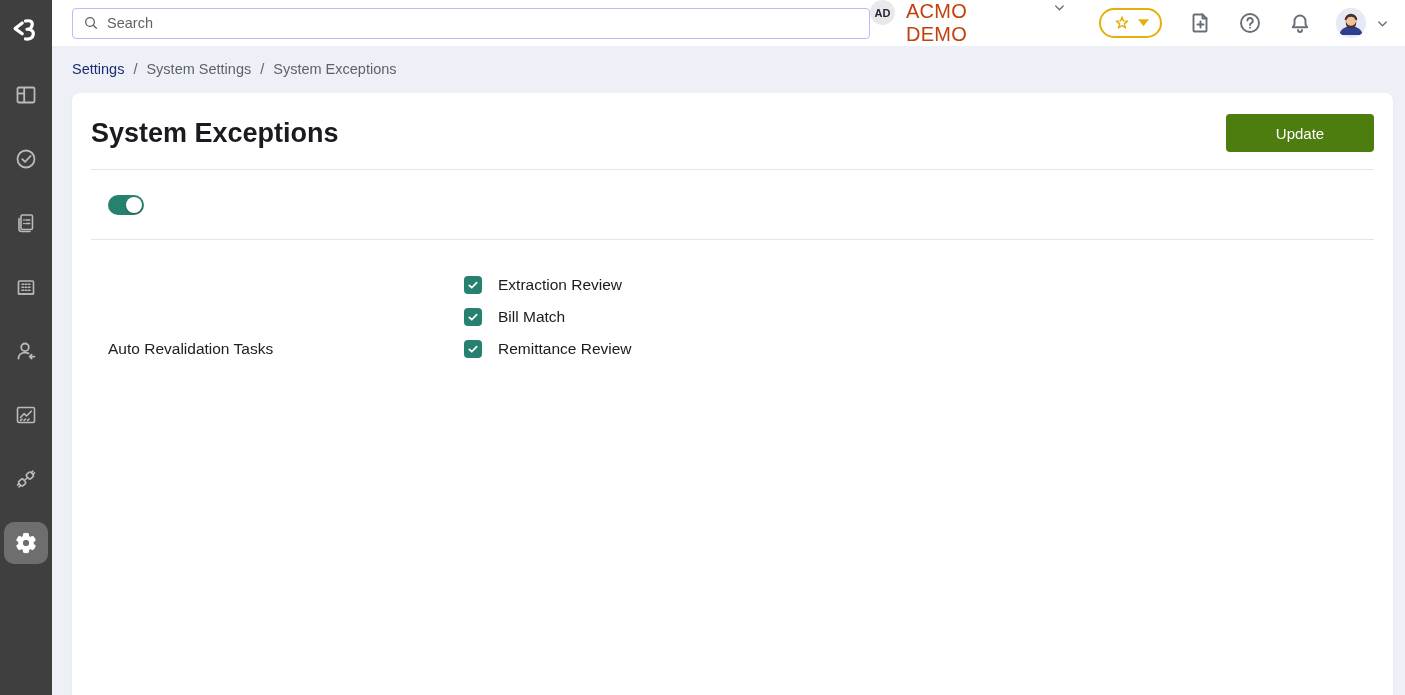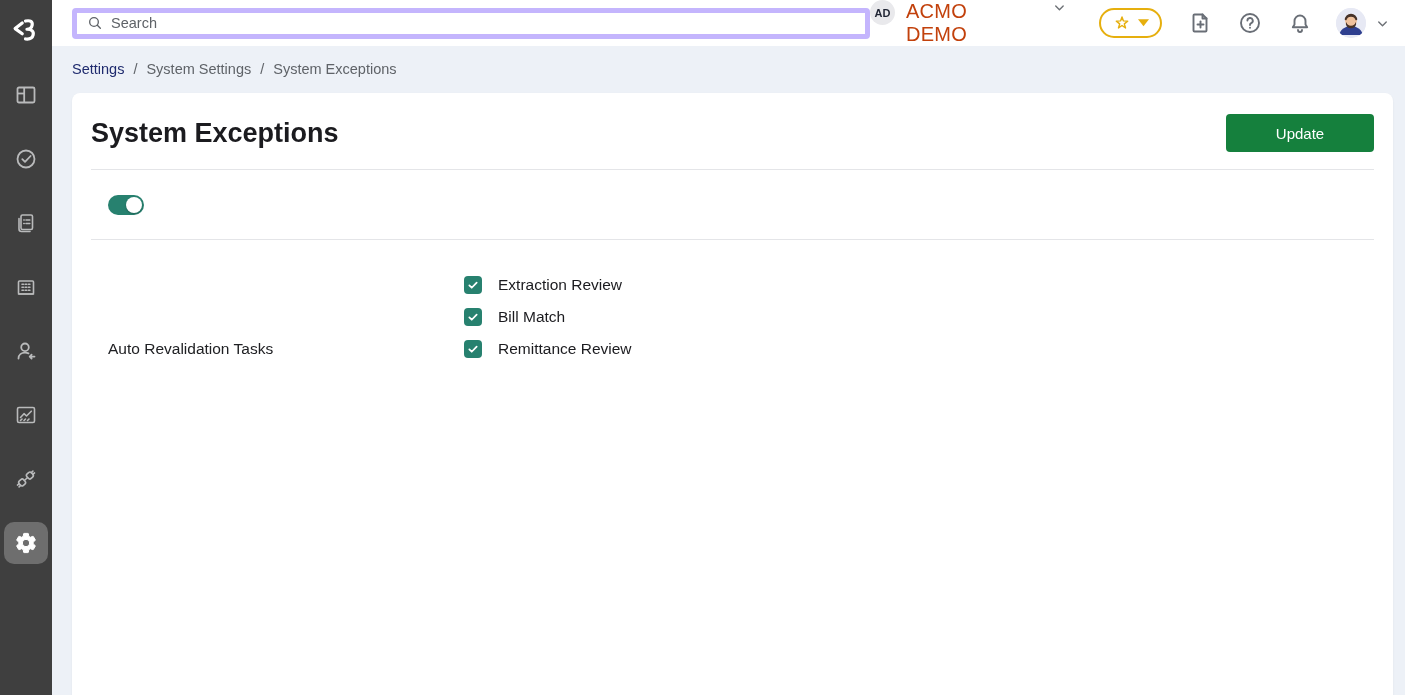--- a/index.html
+++ b/index.html
@@ -12,21 +12,21 @@
   .logo { width:52px; height:60px; display:flex; align-items:center; justify-content:center; cursor:pointer; }
   .nav { margin-top:22px; display:flex; flex-direction:column; align-items:center; gap:38px; }
   .nav-item { width:26px; height:26px; display:flex; align-items:center; justify-content:center; cursor:pointer; }
   .nav-item svg { stroke:#B9BABB; }
   .nav-item.active { width:44px; height:42px; margin:-8px 0; border-radius:10px; background:#6E6E6E; }
   .nav-item.active svg { stroke:#FFFFFF; }
 
   
   .topbar { position:absolute; left:52px; right:0; top:0; height:46px; background:#FFFFFF;
     display:flex; align-items:center; padding:0 15px 0 20px; }
-  .search { width:800px; height:31px; border:5px solid #c4b5fd; border-radius:4px;
+  .search { width:800px; height:31px; border:1px solid #c4b5fd; border-radius:4px;
     display:flex; align-items:center; padding:0 10px; gap:8px; background:#fff; }
   .search input { border:none; outline:none; flex:1; font-size:14.5px;
     font-family:"Liberation Sans", sans-serif; color:#3C4043; background:transparent; }
   .search input::placeholder { color:#5F6368; }
   .topbar-right { margin-left:auto; display:flex; align-items:center; }
   .org { display:flex; align-items:flex-start; gap:11px; cursor:pointer; }
   .org-badge { width:25px; height:25px; border-radius:50%; background:#E9E9EC;
     display:flex; align-items:center; justify-content:center;
     font-size:11px; font-weight:bold; color:#1F2433; }
   .org-name { font-size:20px; color:#c2410c; letter-spacing:.3px; }
@@ -44,21 +44,21 @@
     display:flex; gap:9px; align-items:center; }
   .crumb-link { color:#1F2B6E; cursor:pointer; }
   .crumb-sep { color:#5F6368; }
 
   
   .card { position:absolute; left:72px; right:12px; top:93px; bottom:0; background:#FFFFFF;
     border-radius:8px 8px 0 0; box-shadow:0 1px 2px rgba(60,64,67,.08); }
   .card-header { display:flex; align-items:center; justify-content:space-between;
     padding:21px 19px 17px 19px; }
   .page-title { font-size:27px; font-weight:bold; color:#1B1B1F; }
-  .update-btn { width:148px; height:38px; background:#15803d; color:#FFFFFF; border:none;
+  .update-btn { width:148px; height:38px; background:#4d7c0f; color:#FFFFFF; border:none;
     border-radius:4px; font-size:15px; font-family:"Liberation Sans", sans-serif;
     cursor:pointer; font-weight:500; }
   .divider { border:none; border-top:1px solid #E4E5E8; margin:0 19px; }
   .setting-row { display:flex; padding:0 19px 0 36px; }
   .row-toggle { align-items:center; height:69px; }
   .row-tasks { padding-top:23px; padding-bottom:26px; align-items:flex-end; }
   .row-label { width:356px; font-size:15.5px; color:#202124; flex-shrink:0; }
   .row-tasks .row-label { padding-top:2px; }
 
   .toggle { position:relative; width:36px; height:20px; border-radius:10px;

